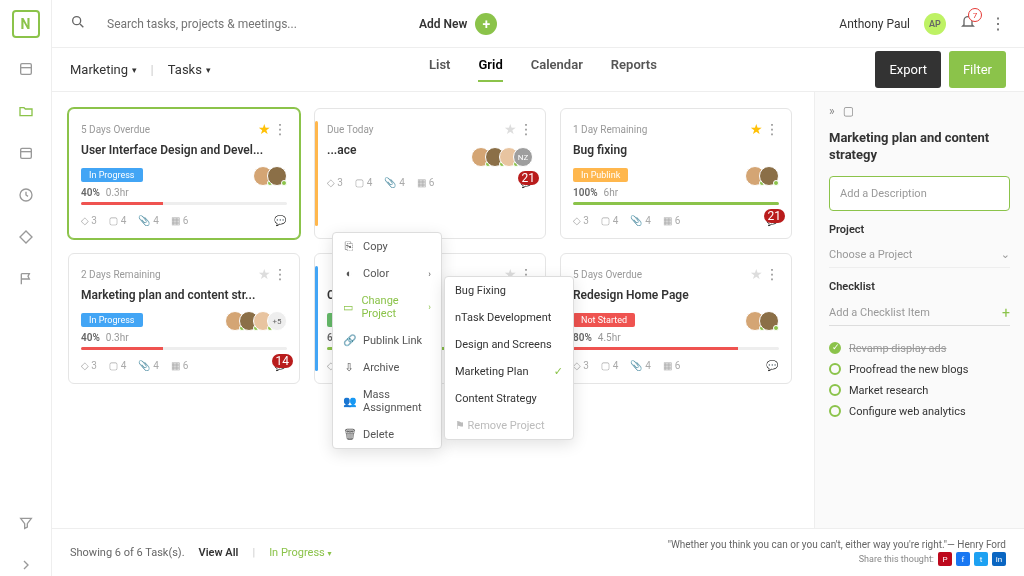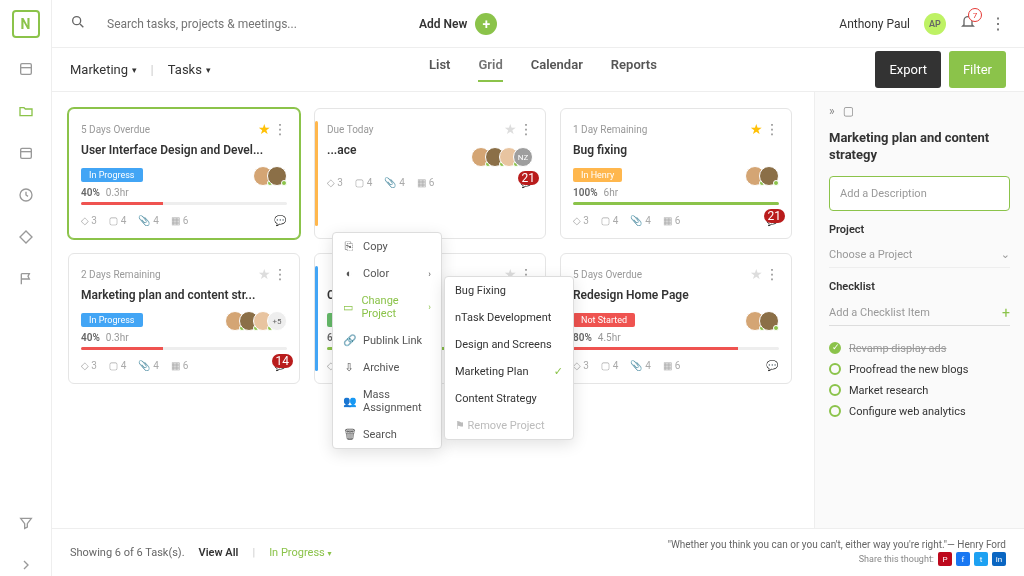--- a/index.html
+++ b/index.html
@@ -19,21 +19,21 @@
 .user-area{display:flex;align-items:center;gap:14px}
 .avatar{width:22px;height:22px;border-radius:50%;background:#bef264;color:#666;font-size:9px;display:flex;align-items:center;justify-content:center;font-weight:600}
 .bell{position:relative;color:#666}
 .badge{position:absolute;top:-6px;right:-6px;background:#fff;border:1px solid #e53935;color:#e53935;font-size:8px;border-radius:50%;width:14px;height:14px;display:flex;align-items:center;justify-content:center}
 .subbar{height:44px;display:flex;align-items:center;padding:0 18px;border-bottom:1px solid #eee}
 .crumbs{display:flex;gap:14px;font-size:13px;color:#333}
 .crumb{display:flex;align-items:center;gap:4px;cursor:pointer}
 .crumb-sep{color:#ccc}
 .views{display:flex;gap:28px;margin:0 auto;font-size:13px;font-weight:600}
 .view{color:#555;cursor:pointer;padding-bottom:8px}
-.view.active{color:#737373;border-bottom:2px solid #8bc34a}
+.view.active{color:#000000;border-bottom:2px solid #8bc34a}
 .actions{display:flex;gap:8px}
 .btn{padding:11px 14px;border-radius:3px;font-size:13px;cursor:pointer;border:none}
 .btn-dark{background:#333;color:#fff}
 .btn-green{background:#8bc34a;color:#fff}
 .content{flex:1;display:flex;min-height:0}
 .board{flex:1;padding:16px;overflow:auto;position:relative}
 .grid{display:grid;grid-template-columns:repeat(3,232px);gap:14px}
 .card{border:1px solid #e5e5e5;border-radius:6px;padding:12px;background:#fff;position:relative}
 .card.selected{border:1px solid #8bc34a;box-shadow:0 0 0 1px #8bc34a}
 .card-top{display:flex;justify-content:space-between;align-items:center;font-size:10px;color:#999;margin-bottom:6px}
@@ -244,21 +244,21 @@
                 <span class="foot-item">◇ 3</span>
                 <span class="foot-item">▢ 4</span>
                 <span class="foot-item">📎 4</span>
                 <span class="foot-item">▦ 6</span>
                 <span class="comment-badge">💬<span class="comment-count">21</span></span>
               </div>
             </div>
             <div class="card"><div class="card-top">
                 <span>1 Day Remaining</span>
                 <span><span class="star ">★</span> <span class="dots">⋮</span></span>
-              </div><div class="card-title">Bug fixing</div><span class="tag inreview">In Henry</span><div class="avatars">
+              </div><div class="card-title">Bug fixing</div><span class="tag inreview">In Publink</span><div class="avatars">
                 <span class="av" style="background:#d4a574">
                   <span class="av-dot"></span>
                 </span>
                 <span class="av" style="background:#8b6f47">
                   <span class="av-dot"></span>
                 </span>
               </div><div class="progress-row">
                 <span class="pval">100%</span>
                 <span>6hr</span>
               </div><div class="bar">
@@ -368,21 +368,21 @@
             <div class="ctx-item">
               <span class="ctx-icon">⇩</span>
               <span>Archive</span>
             </div>
             <div class="ctx-item">
               <span class="ctx-icon">👥</span>
               <span>Mass Assignment</span>
             </div>
             <div class="ctx-item">
               <span class="ctx-icon">🗑</span>
-              <span>Search</span>
+              <span>Delete</span>
             </div>
           </div>
         <div class="submenu" id="sub">
             <div class="sub-item">
               <span>Bug Fixing</span>
             </div>
             <div class="sub-item">
               <span>nTask Development</span>
             </div>
             <div class="sub-item">

